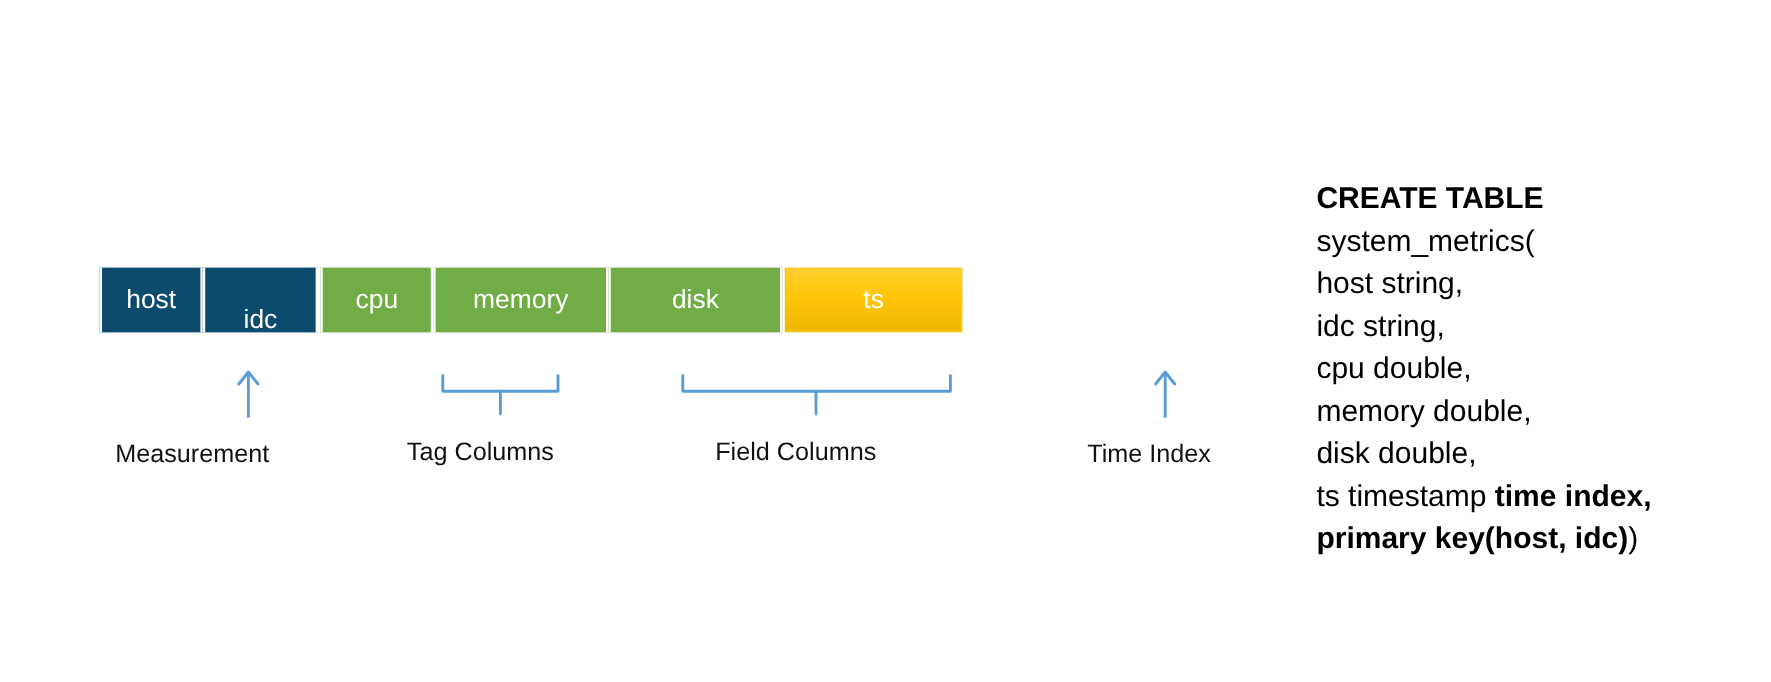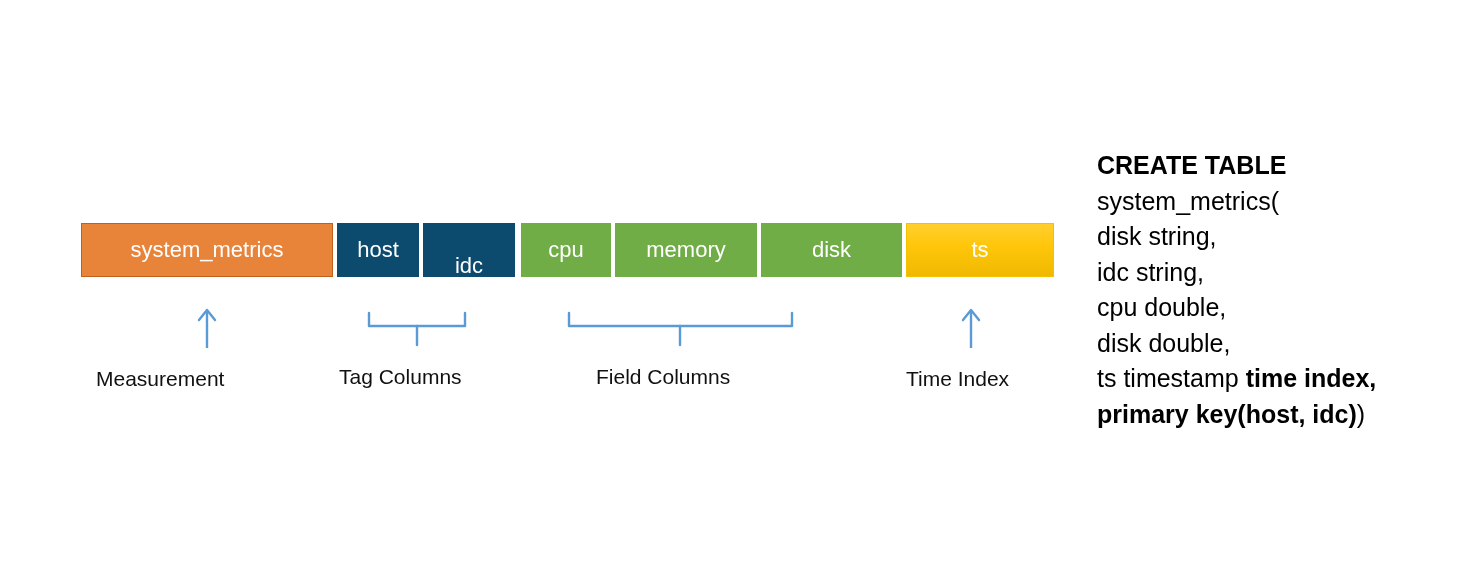--- a/index.html
+++ b/index.html
@@ -96,23 +96,20 @@
     color: #000000;
     white-space: nowrap;
   }
   #sql-block .sql-line { display: block; }
   #sql-block .kw { font-weight: bold; }
 </style>
 </head>
 <body>
 
 <div id="schema-strip">
-  <div class="cell measurement">
-    <span>system_metrics</span>
-  </div>
   <div class="cell tag tag-host">
     <span>host</span>
   </div>
   <div class="cell tag tag-idc">
     <span>idc</span>
   </div>
   <div class="cell field field-cpu">
     <span>cpu</span>
   </div>
   <div class="cell field field-memory">
@@ -150,19 +147,20 @@
 </svg>
 
 <div class="anno-label" id="label-measurement">Measurement</div>
 <div class="anno-label" id="label-tag">Tag Columns</div>
 <div class="anno-label" id="label-field">Field Columns</div>
 <div class="anno-label" id="label-time">Time Index</div>
 
 <div id="sql-block">
     <span class="sql-line"><span class="kw">CREATE TABLE</span></span>
     <span class="sql-line"><span>system_metrics(</span></span>
-    <span class="sql-line"><span>disk string,</span></span>
+    <span class="sql-line"><span>host string,</span></span>
     <span class="sql-line"><span>idc string,</span></span>
     <span class="sql-line"><span>cpu double,</span></span>
+    <span class="sql-line"><span>memory double,</span></span>
     <span class="sql-line"><span>disk double,</span></span>
     <span class="sql-line"><span>ts timestamp </span><span class="kw">time index,</span></span>
     <span class="sql-line"><span class="kw">primary key(host, idc)</span><span>)</span></span>
   </div>
 
 </body></html>

